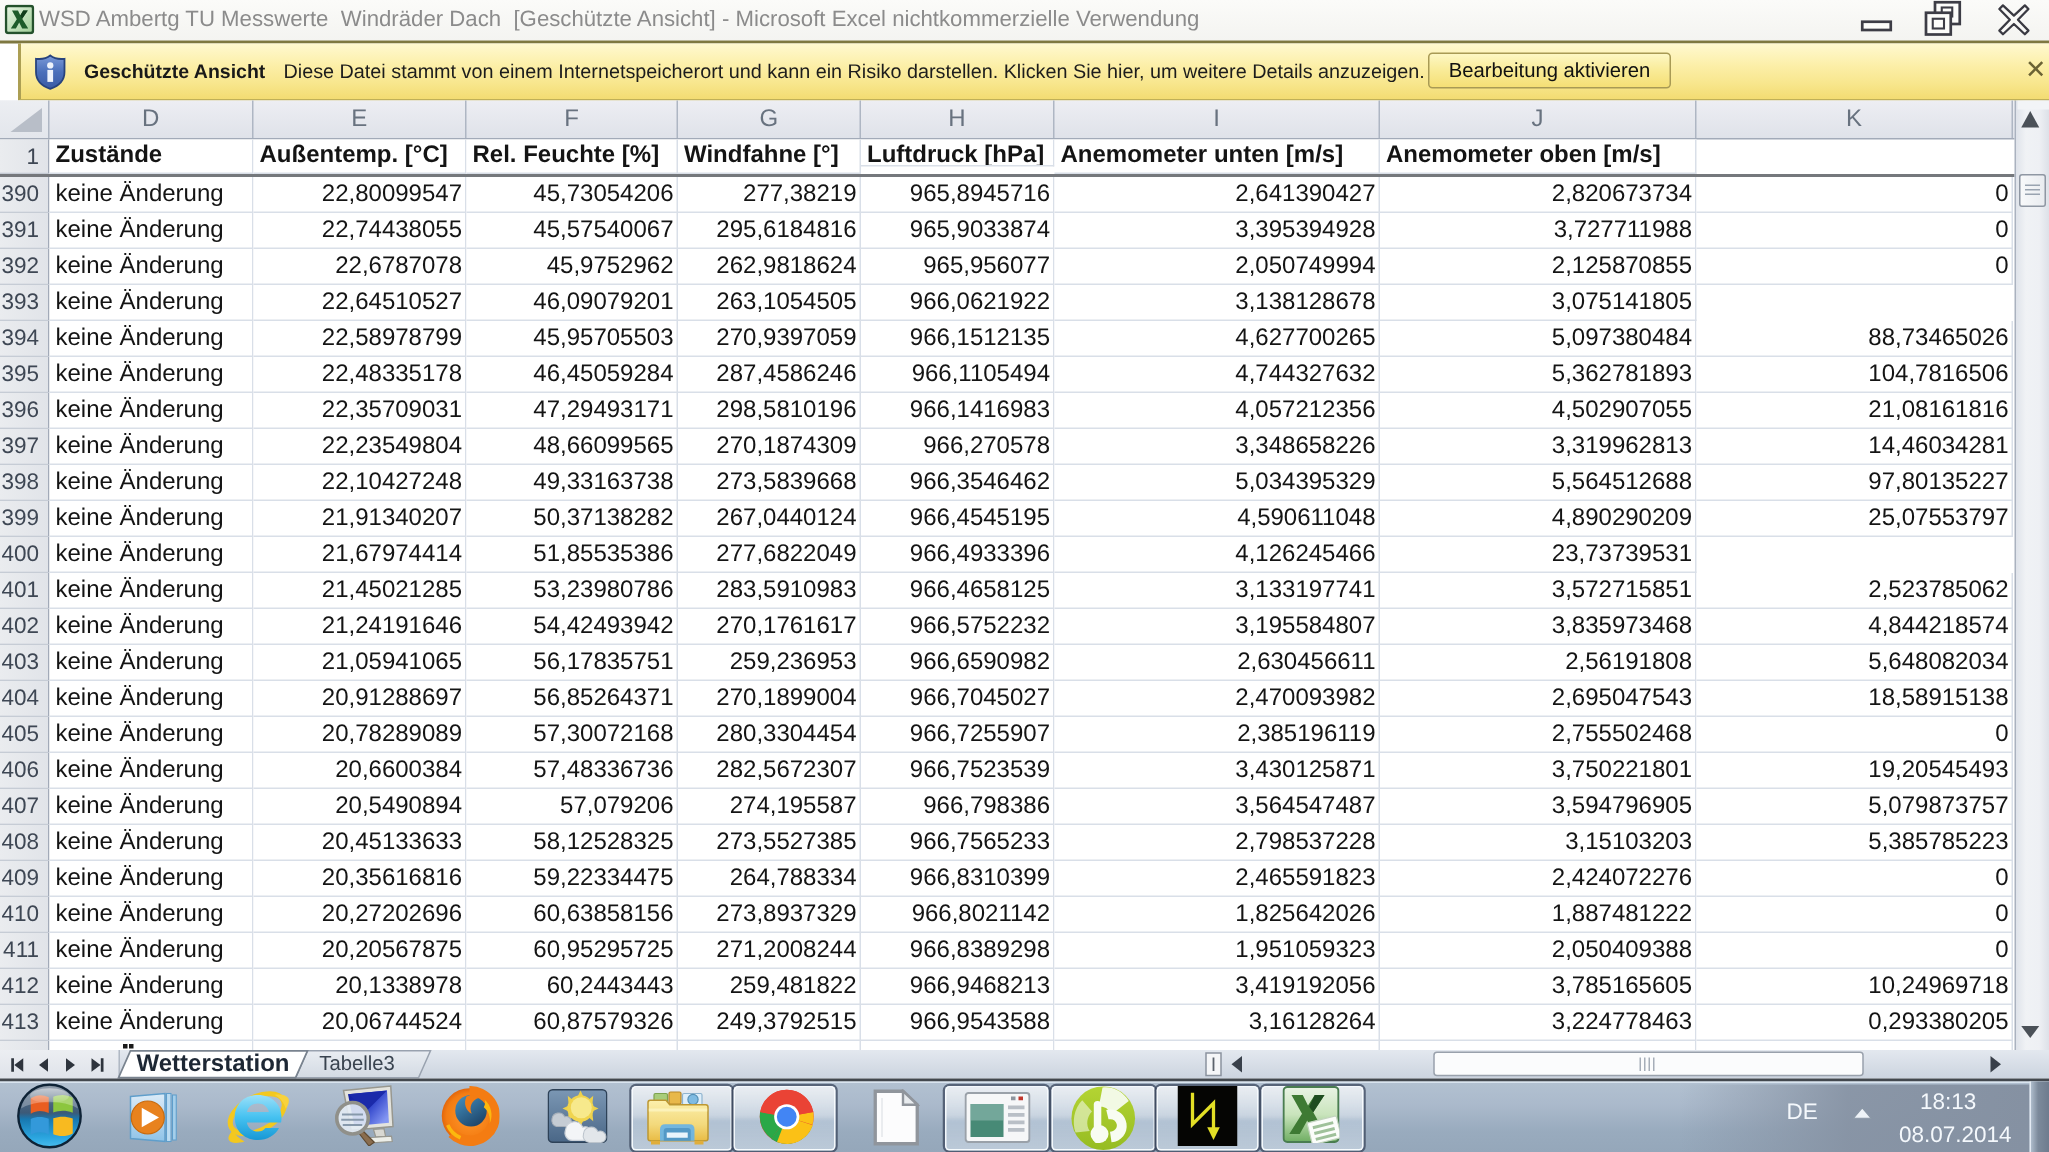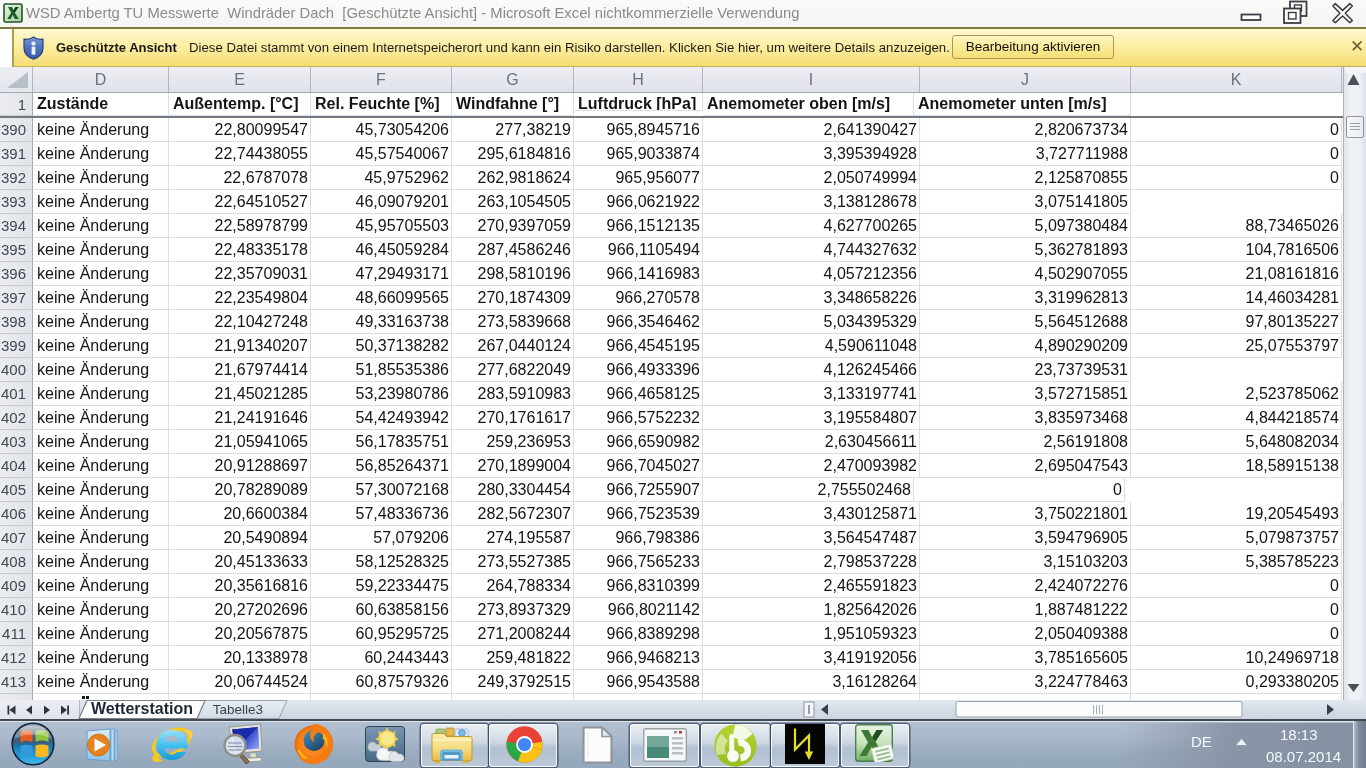--- a/index.html
+++ b/index.html
@@ -88,22 +88,22 @@
 <div class="hc" style="width:211px">J</div>
 <div class="hc" style="width:211px">K</div>
 </div>
 <div class="row" style="top:93px;height:23px">
     <div class="rn" style="height:23px">1</div>
 <div class="cell b tl" style="width:136px;height:23px;line-height:22px">Zustände</div>
 <div class="cell b tl" style="width:142px;height:23px;line-height:22px">Außentemp. [°C]</div>
 <div class="cell b tl" style="width:141px;height:23px;line-height:22px">Rel. Feuchte [%]</div>
 <div class="cell b tl" style="width:122px;height:23px;line-height:22px">Windfahne [°]</div>
 <div class="cell b tl" style="width:129px;height:18px;line-height:22px">Luftdruck [hPa]</div>
+<div class="cell b tl" style="width:217px;height:23px;line-height:22px">Anemometer unten [m/s]</div>
 <div class="cell b tl" style="width:211px;height:23px;line-height:22px">Anemometer oben [m/s]</div>
-<div class="cell b tl" style="width:217px;height:23px;line-height:22px">Anemometer unten [m/s]</div>
 </div>
 <div id="freeze"></div>
 <div class="row" style="top:118px">
     <div class="rn">390</div>
 <div class="cell tl" style="width:136px">keine Änderung</div>
 <div class="cell tr" style="width:142px">22,80099547</div>
 <div class="cell tr" style="width:141px">45,73054206</div>
 <div class="cell tr" style="width:122px">277,38219</div>
 <div class="cell tr" style="width:129px">965,8945716</div>
 <div class="cell tr" style="width:217px">2,641390427</div>
@@ -262,20 +262,21 @@
 <div class="cell tr" style="width:211px">2,695047543</div>
 <div class="cell tr" style="width:211px">18,58915138</div>
 </div>
 <div class="row" style="top:478px">
     <div class="rn">405</div>
 <div class="cell tl" style="width:136px">keine Änderung</div>
 <div class="cell tr" style="width:142px">20,78289089</div>
 <div class="cell tr" style="width:141px">57,30072168</div>
 <div class="cell tr" style="width:122px">280,3304454</div>
 <div class="cell tr" style="width:129px">966,7255907</div>
+<div class="cell tr" style="width:217px">2,385196119</div>
 <div class="cell tr" style="width:211px">2,755502468</div>
 <div class="cell tr" style="width:211px">0</div>
 </div>
 <div class="row" style="top:502px">
     <div class="rn">406</div>
 <div class="cell tl" style="width:136px">keine Änderung</div>
 <div class="cell tr" style="width:142px">20,6600384</div>
 <div class="cell tr" style="width:141px">57,48336736</div>
 <div class="cell tr" style="width:122px">282,5672307</div>
 <div class="cell tr" style="width:129px">966,7523539</div>

